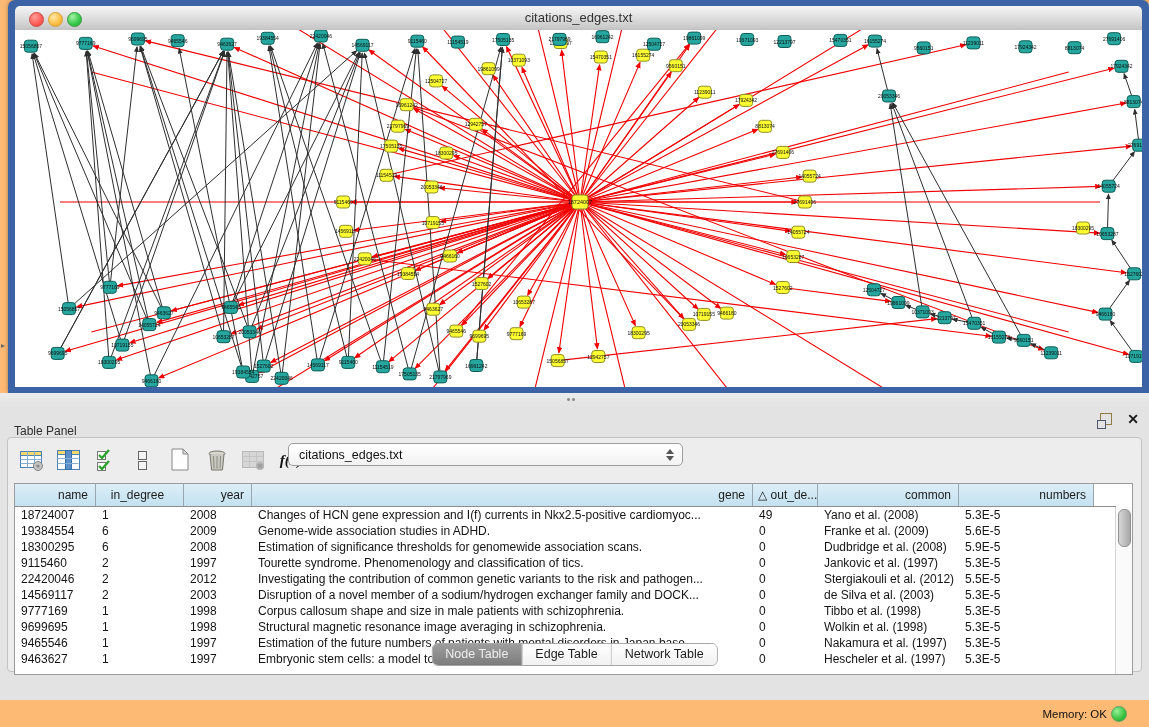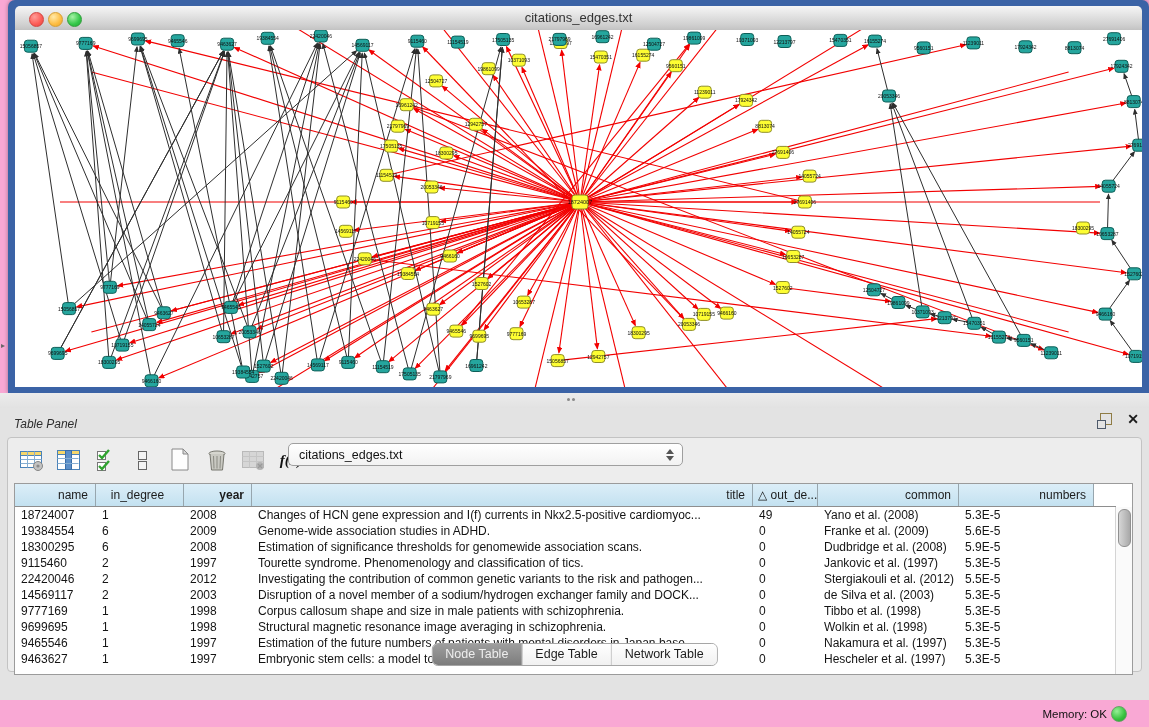--- a/index.html
+++ b/index.html
@@ -1,17 +1,17 @@
 <!DOCTYPE html>
 <html><head>
 <meta charset="utf-8">
 <style>
   html,body{margin:0;padding:0;}
   body{font-family:"Liberation Sans",sans-serif;background:#d9d9d9;}
-  #app{position:relative;width:1149px;height:727px;background:#f9a8d4;overflow:hidden;}
+  #app{position:relative;width:1149px;height:727px;background:#fdba74;overflow:hidden;}
 
   
   .net-window{position:absolute;left:8px;top:0;width:1141px;height:393px;
     background:#3b63a6;border-radius:7px 7px 0 0;box-shadow:0 0 4px rgba(0,0,0,.35);}
   .titlebar{position:absolute;left:7px;top:6px;right:7px;height:24px;
     background:linear-gradient(#f6f6f6,#cfcfcf 80%,#c2c2c2);
     border-bottom:1px solid #8f8f8f;border-radius:5px 5px 0 0;}
   .tl{position:absolute;top:6px;width:13px;height:13px;border-radius:50%;}
   .tl.red{left:14px;background:radial-gradient(circle at 35% 30%,#ff9d97,#fc5b55 60%,#e0443e);border:1px solid #d34440;}
   .tl.yellow{left:33px;background:radial-gradient(circle at 35% 30%,#ffe9a8,#fdbc40 60%,#e5a42c);border:1px solid #d69f34;}
@@ -22,21 +22,21 @@
   .canvas svg{display:block;}
 
   
   .divider{position:absolute;left:0;top:393px;width:1149px;height:15px;background:linear-gradient(#ececec,#e2e2e2);}
   .divider-handle{position:absolute;left:567px;top:5px;width:12px;height:5px;cursor:row-resize;}
   .divider-handle span{display:block;width:3px;height:3px;border-radius:50%;background:#8a8a8a;box-shadow:5px 0 0 #8a8a8a;}
 
   
   .table-panel{position:absolute;left:0;top:408px;width:1149px;height:292px;background:#e3e3e3;}
   .panel-titlebar{position:absolute;left:0;top:0;right:0;height:28px;}
-  .panel-title{position:absolute;left:14px;top:9px;font-size:12px;color:#2e2e2e;font-style:italic;}
+  .panel-title{position:absolute;left:14px;top:16px;font-size:12px;color:#2e2e2e;}
   .float-btn{position:absolute;right:36px;top:5px;width:16px;height:16px;cursor:pointer;}
   .float-btn .sq1{position:absolute;right:1px;top:0;width:10px;height:10px;border:1px solid #8f7c45;}
   .float-btn .sq2{position:absolute;left:0;bottom:0;width:7px;height:7px;border:1px solid #4e5a6b;background:#e3e3e3;}
   .close-btn{position:absolute;right:10px;top:3px;font-size:14px;font-weight:bold;color:#1a1a1a;cursor:pointer;}
 
   .panel-body{position:absolute;left:7px;right:7px;top:29px;bottom:28px;background:#ededed;
     border:1px solid #c3c3c3;border-radius:4px;}
 
   
   .toolbar{position:absolute;left:8px;top:6px;height:32px;display:flex;align-items:center;}
@@ -565,21 +565,21 @@
 
       <div class="selector">
         <span>citations_edges.txt</span>
         <span class="stepper">
             <span class="up"></span>
             <span class="dn"></span>
           </span>
       </div>
 
       <div class="table-wrap">
-        <div class="thead"><div class="th" style="width: 81px;">name</div><div class="th" style="width: 88px; text-align: center;">in_degree</div><div class="th" style="width: 68px; font-weight: bold;">year</div><div class="th" style="width: 501px;">title</div><div class="th left" style="width: 65px;">△ out_de...</div><div class="th" style="width: 141px;">common</div><div class="th" style="width: 135px;">numbers</div></div>
+        <div class="thead"><div class="th" style="width: 81px;">name</div><div class="th" style="width: 88px; text-align: center;">in_degree</div><div class="th" style="width: 68px;">year</div><div class="th" style="width: 501px;">gene</div><div class="th left" style="width: 65px;">△ out_de...</div><div class="th" style="width: 141px;">common</div><div class="th" style="width: 135px;">numbers</div></div>
         <div class="tbody">
             <div class="tr"><div class="td" style="width: 81px;">18724007</div><div class="td" style="width: 88px;">1</div><div class="td" style="width: 68px;">2008</div><div class="td" style="width: 501px;">Changes of HCN gene expression and I(f) currents in Nkx2.5-positive cardiomyoc...</div><div class="td" style="width: 65px;">49</div><div class="td" style="width: 141px;">Yano et al. (2008)</div><div class="td" style="width: 135px;">5.3E-5</div></div>
             <div class="tr"><div class="td" style="width: 81px;">19384554</div><div class="td" style="width: 88px;">6</div><div class="td" style="width: 68px;">2009</div><div class="td" style="width: 501px;">Genome-wide association studies in ADHD.</div><div class="td" style="width: 65px;">0</div><div class="td" style="width: 141px;">Franke et al. (2009)</div><div class="td" style="width: 135px;">5.6E-5</div></div>
             <div class="tr"><div class="td" style="width: 81px;">18300295</div><div class="td" style="width: 88px;">6</div><div class="td" style="width: 68px;">2008</div><div class="td" style="width: 501px;">Estimation of significance thresholds for genomewide association scans.</div><div class="td" style="width: 65px;">0</div><div class="td" style="width: 141px;">Dudbridge et al. (2008)</div><div class="td" style="width: 135px;">5.9E-5</div></div>
             <div class="tr"><div class="td" style="width: 81px;">9115460</div><div class="td" style="width: 88px;">2</div><div class="td" style="width: 68px;">1997</div><div class="td" style="width: 501px;">Tourette syndrome. Phenomenology and classification of tics.</div><div class="td" style="width: 65px;">0</div><div class="td" style="width: 141px;">Jankovic et al. (1997)</div><div class="td" style="width: 135px;">5.3E-5</div></div>
             <div class="tr"><div class="td" style="width: 81px;">22420046</div><div class="td" style="width: 88px;">2</div><div class="td" style="width: 68px;">2012</div><div class="td" style="width: 501px;">Investigating the contribution of common genetic variants to the risk and pathogen...</div><div class="td" style="width: 65px;">0</div><div class="td" style="width: 141px;">Stergiakouli et al. (2012)</div><div class="td" style="width: 135px;">5.5E-5</div></div>
             <div class="tr"><div class="td" style="width: 81px;">14569117</div><div class="td" style="width: 88px;">2</div><div class="td" style="width: 68px;">2003</div><div class="td" style="width: 501px;">Disruption of a novel member of a sodium/hydrogen exchanger family and DOCK...</div><div class="td" style="width: 65px;">0</div><div class="td" style="width: 141px;">de Silva et al. (2003)</div><div class="td" style="width: 135px;">5.3E-5</div></div>
             <div class="tr"><div class="td" style="width: 81px;">9777169</div><div class="td" style="width: 88px;">1</div><div class="td" style="width: 68px;">1998</div><div class="td" style="width: 501px;">Corpus callosum shape and size in male patients with schizophrenia.</div><div class="td" style="width: 65px;">0</div><div class="td" style="width: 141px;">Tibbo et al. (1998)</div><div class="td" style="width: 135px;">5.3E-5</div></div>
             <div class="tr"><div class="td" style="width: 81px;">9699695</div><div class="td" style="width: 88px;">1</div><div class="td" style="width: 68px;">1998</div><div class="td" style="width: 501px;">Structural magnetic resonance image averaging in schizophrenia.</div><div class="td" style="width: 65px;">0</div><div class="td" style="width: 141px;">Wolkin et al. (1998)</div><div class="td" style="width: 135px;">5.3E-5</div></div>
             <div class="tr"><div class="td" style="width: 81px;">9465546</div><div class="td" style="width: 88px;">1</div><div class="td" style="width: 68px;">1997</div><div class="td" style="width: 501px;">Estimation of the future numbers of patients with mental disorders in Japan base...</div><div class="td" style="width: 65px;">0</div><div class="td" style="width: 141px;">Nakamura et al. (1997)</div><div class="td" style="width: 135px;">5.3E-5</div></div>

